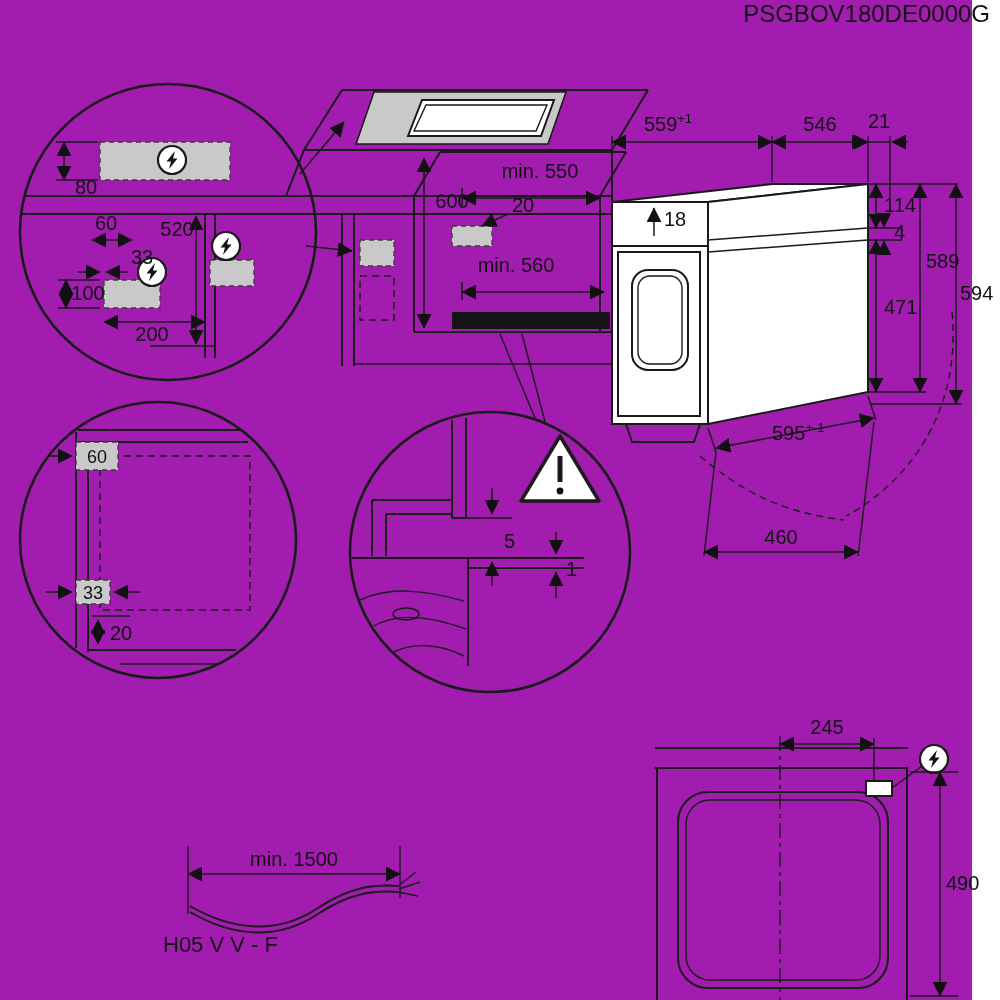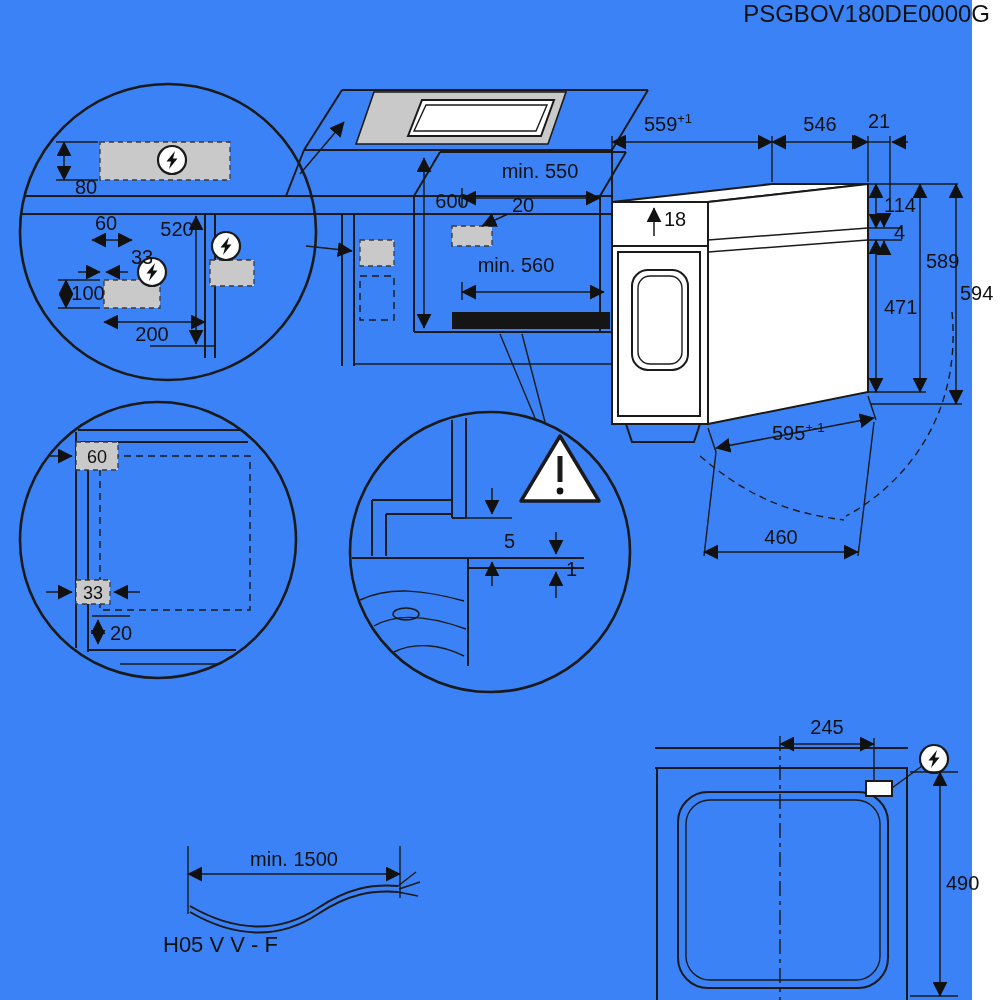--- a/index.html
+++ b/index.html
@@ -1,16 +1,16 @@
 <!DOCTYPE html>
 <html><head>
 <meta charset="utf-8">
 <style>
   html,body{margin:0;background:#fff}
-  .page{width:972px;height:1000px;position:relative;background:#3b82f6}
+  .page{width:972px;height:1000px;position:relative;background:#a21caf}
   svg{display:block}
   text{font-family:"Liberation Sans","DejaVu Sans",sans-serif;font-size:20px;fill:#111}
   .mid{text-anchor:middle}
   .end{text-anchor:end}
   .sm{font-size:18px}
   .sup{font-size:13px}
   .md{font-size:22px}
   .big{font-size:24px}
   .ln{stroke:#1a1a1a;stroke-width:2;fill:none;stroke-linejoin:miter}
   .thin{stroke-width:1.4}

